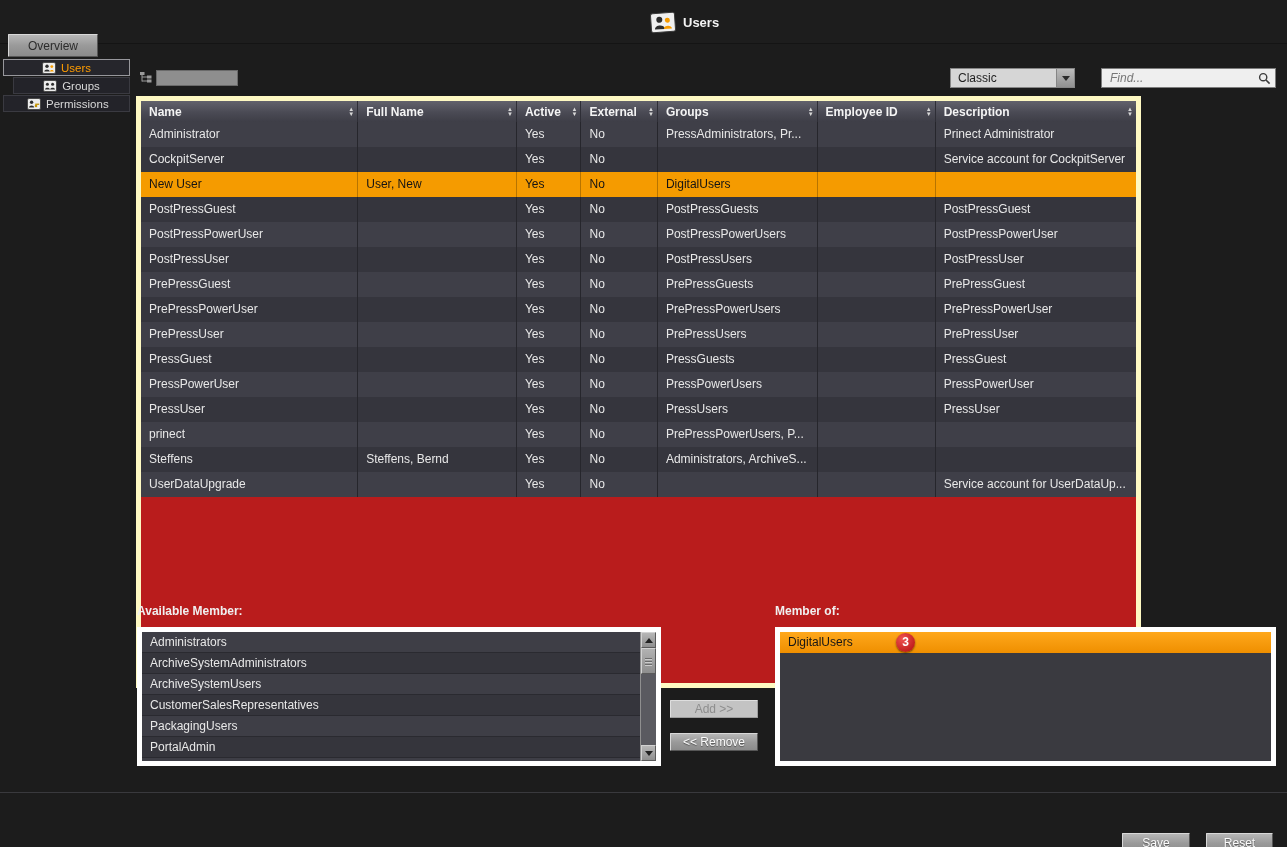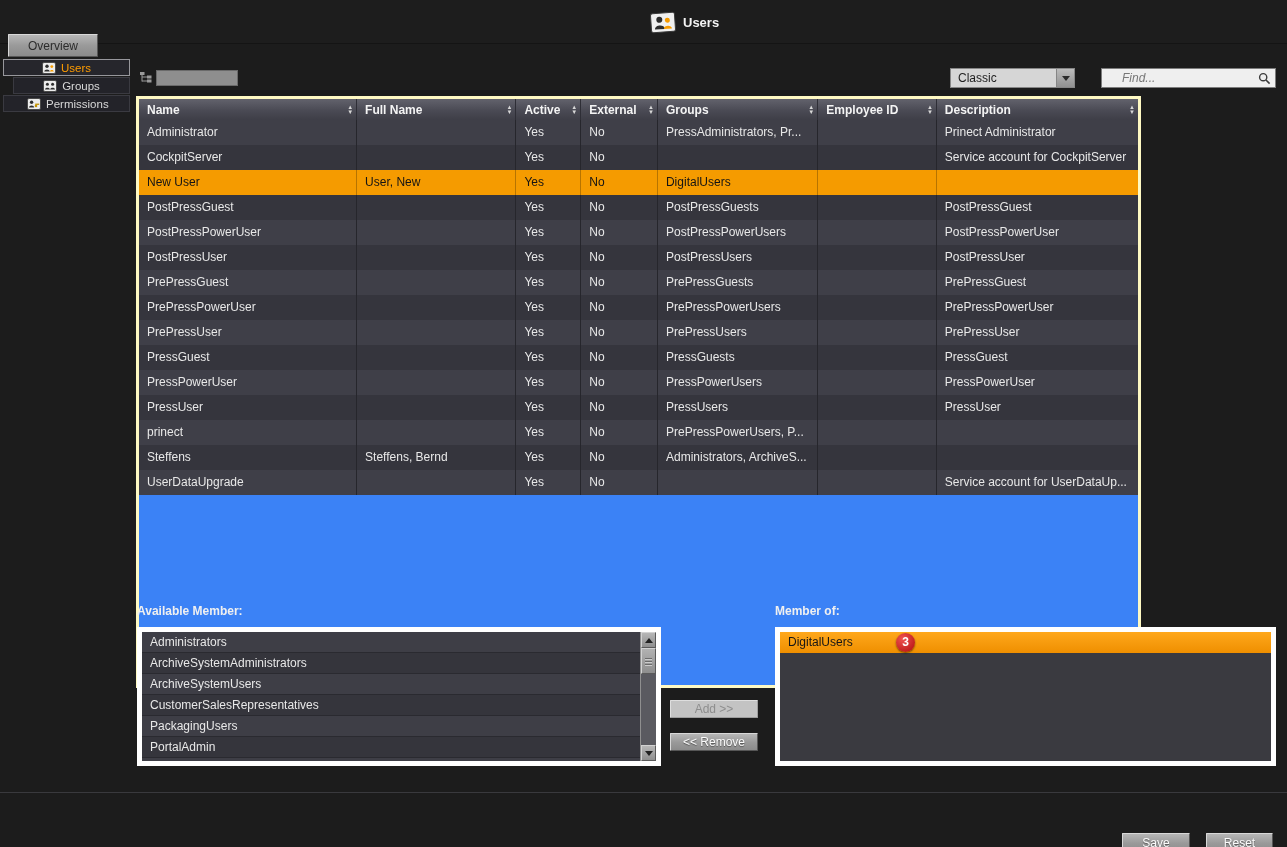--- a/index.html
+++ b/index.html
@@ -39,26 +39,26 @@
   .side-perms { left:3px; top:95px; width:127px; padding-left:23px; }
 
   
   .tree-icon { position:absolute; left:139px; top:71px; cursor:pointer; }
   .filter-box { position:absolute; left:156px; top:70px; width:82px; height:16px; background:#8e8e8e; border:1px solid #6a6a6a; }
   .view-select { position:absolute; left:950px; top:68px; width:125px; height:20px; background:#d6d6d6; border:1px solid #868686; display:flex; align-items:center; cursor:pointer; }
   .view-select .val { flex:1; padding-left:7px; color:#1e1e1e; }
   .arrow-box { width:18px; height:100%; background:linear-gradient(180deg,#bcbcbc,#919191); border-left:1px solid #868686; display:flex; align-items:center; justify-content:center; }
   .caret-down { width:0; height:0; border-left:4px solid transparent; border-right:4px solid transparent; border-top:5px solid #2b2b2b; }
   .find-field { position:absolute; left:1101px; top:68px; width:175px; height:20px; background:#efefef; border:1px solid #7c7c7c; display:flex; align-items:center; }
-  .find-field input { flex:1; min-width:0; border:none; outline:none; background:transparent; font-family:inherit; font-size:12px; color:#555; padding-left:20px; }
+  .find-field input { flex:1; min-width:0; border:none; outline:none; background:transparent; font-family:inherit; font-size:12px; color:#555; padding-left:8px; }
   .find-field input::placeholder { color:#777; font-style:italic; }
   .search-icon { margin-right:4px; cursor:pointer; display:flex; }
 
   
-  .table-region { position:absolute; left:136px; top:96px; width:1005px; height:592px; border:3px solid #fef9c3; background:#3b82f6; overflow:hidden; }
+  .table-region { position:absolute; left:136px; top:96px; width:1005px; height:592px; border:5px solid #fef9c3; background:#b91c1c; overflow:hidden; }
   .thead { display:flex; height:21px; background:linear-gradient(180deg,#62626c 0%,#4a4a54 55%,#3e3e47 100%); }
   .hcell { display:flex; align-items:center; justify-content:space-between; padding:0 3px 0 8px; border-right:1px solid #2e2e36; font-weight:bold; color:#f4f4f4; overflow:hidden; white-space:nowrap; cursor:pointer; }
   .hcell:last-child { border-right:none; }
   .sort { display:flex; flex-direction:column; line-height:5px; font-size:6px; color:#d8d8d8; margin-left:4px; }
   .trow { display:flex; height:25px; cursor:default; }
   .trow.even { background:#3f3f48; }
   .trow.odd  { background:#35353d; }
   .trow.selected { background:#f59b00; }
   .tcell { color:#e8e8e8; line-height:25px; padding-left:8px; border-right:1px solid #26262c; overflow:hidden; white-space:nowrap; }
   .tcell:last-child { border-right:none; }

